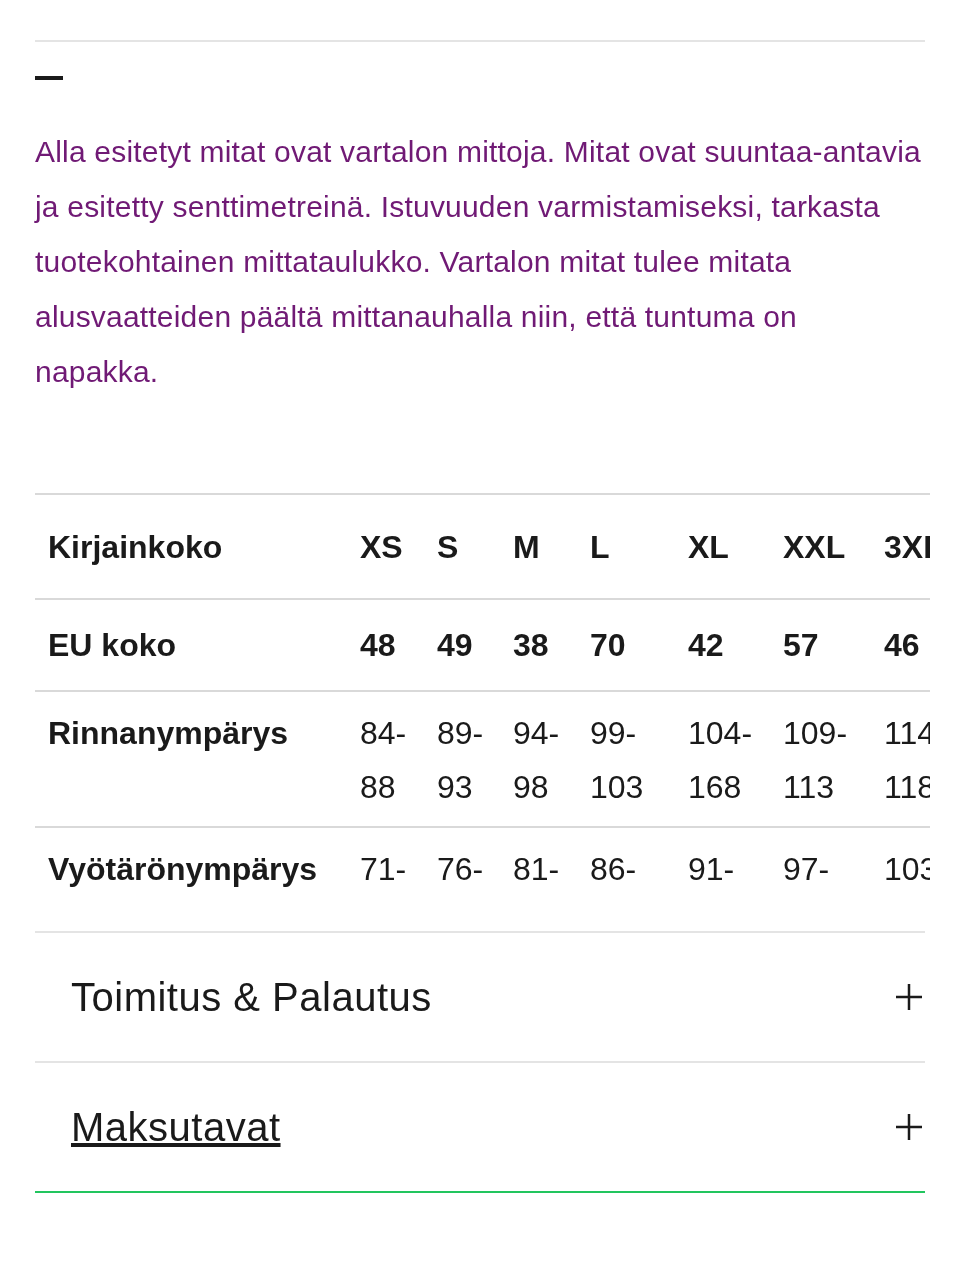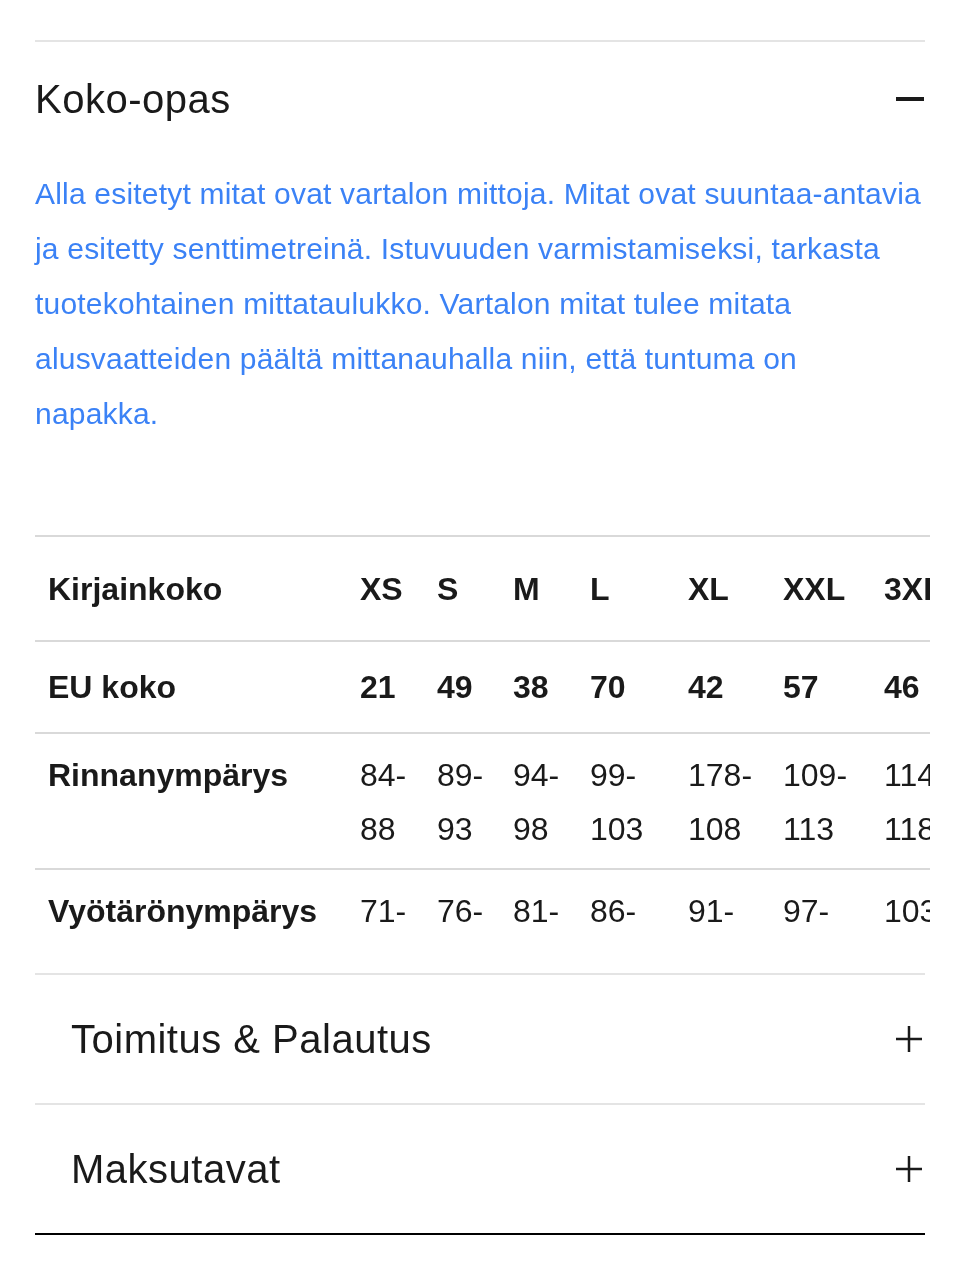--- a/index.html
+++ b/index.html
@@ -9,21 +9,21 @@
     min-height: 1267px;
     background: #ffffff;
     color: #1a1a1a;
     font-family: "Liberation Sans", sans-serif;
     -webkit-font-smoothing: antialiased;
   }
   .page { padding: 40px 35px 0 35px; }
 
   
   .section { border-top: 2px solid #e4e4e4; }
-  .section.last { border-bottom: 2px solid #000000; }
+  .section.last { border-bottom: 2px solid #22c55e; text-decoration: underline; }
 
   .sg-head {
     padding-top: 34px;
     display: flex;
     justify-content: space-between;
     align-items: center;
     cursor: pointer;
   }
   .sg-title, .acc-title {
     font-size: 40px;
@@ -40,21 +40,21 @@
   }
   .plus-icon { flex: 0 0 auto; display: block; margin-right: 1px; }
 
   .sg-desc {
     margin: 44px 0 0 0;
     width: 890px;
     font-size: 30px;
     line-height: 55px;
     letter-spacing: 0.2px;
     font-weight: 400;
-    color: #3b82f6;
+    color: #701a75;
   }
 
   
   .table-clip {
     margin-top: 94px;
     width: 895px;
     height: 395px;
     overflow: hidden;
     border-top: 2px solid #d9d9d9;
   }
@@ -93,21 +93,20 @@
     margin-left: 36px;
   }
 </style>
 </head>
 <body>
 
 <div class="page">
 
   <section class="section">
     <div class="sg-head">
-      <h2 class="sg-title">Koko-opas</h2>
       <div class="minus-icon"></div>
     </div>
 
     <p class="sg-desc">Alla esitetyt mitat ovat vartalon mittoja. Mitat ovat suuntaa-antavia ja esitetty senttimetreinä. Istuvuuden varmistamiseksi, tarkasta tuotekohtainen mittataulukko. Vartalon mitat tulee mitata alusvaatteiden päältä mittanauhalla niin, että tuntuma on napakka.</p>
 
     <div class="table-clip">
       <table class="size-table">
         <colgroup>
           <col style="width:325px">
             <col style="width:77px">
@@ -126,35 +125,35 @@
             <th>M</th>
             <th>L</th>
             <th>XL</th>
             <th>XXL</th>
             <th>3XL</th>
           </tr>
         </thead>
         <tbody>
           <tr class="row-bold">
             <th class="lbl">EU koko</th>
-            <td>21</td>
+            <td>48</td>
             <td>49</td>
             <td>38</td>
             <td>70</td>
             <td>42</td>
             <td>57</td>
             <td>46</td>
           </tr>
           <tr class="row-tall">
             <th class="lbl">Rinnanympärys</th>
             <td>84-88</td>
             <td>89-93</td>
             <td>94-98</td>
             <td>99-103</td>
-            <td>178-108</td>
+            <td>104-168</td>
             <td>109-113</td>
             <td>114-118</td>
           </tr>
           <tr class="row-tall">
             <th class="lbl">Vyötärönympärys</th>
             <td>71-75</td>
             <td>76-80</td>
             <td>81-85</td>
             <td>86-90</td>
             <td>91-96</td>

